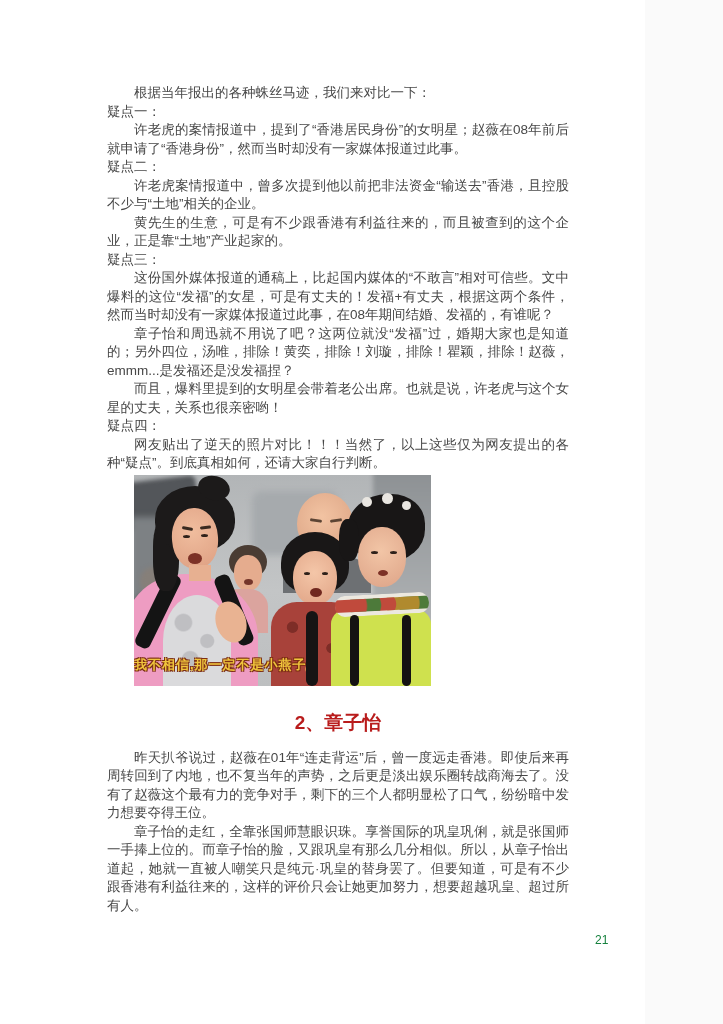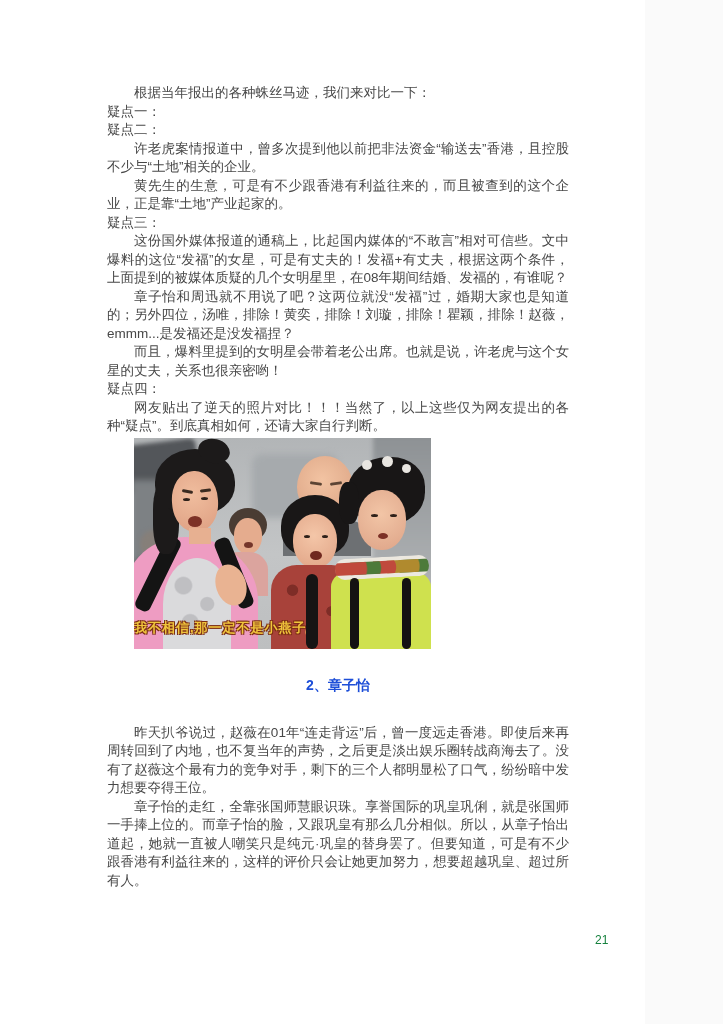--- a/index.html
+++ b/index.html
@@ -1,22 +1,22 @@
 <!DOCTYPE html>
 <html><head>
 <meta charset="utf-8">
 <style>
   html,body{margin:0;padding:0;background:#fafafa;}
   .page{position:relative;width:645px;height:1024px;background:#ffffff;
         font-family:"Liberation Sans","DejaVu Sans",sans-serif;color:#454545;overflow:hidden;}
   .content{position:absolute;left:107px;top:84px;width:462px;}
   .para{margin:0;font-size:13.5px;line-height:18.5px;text-align:justify;color:#474747;}
   .indent{text-indent:2em;}
-  .section-heading{margin:24px 0 26px 0;font-size:14px;line-height:25px;font-weight:bold;
-        text-align:center;color:#1d4ed8;}
+  .section-heading{margin:24px 0 14px 0;font-size:19px;line-height:25px;font-weight:bold;
+        text-align:center;color:#b91c1c;}
   .page-number{position:absolute;left:595px;top:933px;font-size:12px;color:#15803d;}
 
   
   .photo-wrap{position:relative;margin:2px 0 0 27px;width:297px;height:211px;overflow:hidden;
         background:linear-gradient(180deg,#b2b5b7 0%,#c3c5c6 55%,#bdbfc0 100%);}
   .photo-wrap *{position:absolute;}
   
   .bg-roof{left:-10px;top:4px;width:74px;height:48px;background:#53565a;border-radius:6px;
         transform:rotate(-7deg);filter:blur(2px);}
   .bg-wall-left{left:-4px;top:42px;width:42px;height:86px;background:#7d8184;filter:blur(3px);}
@@ -101,25 +101,26 @@
         text-shadow:1px 1px 0 #7d2f14,-1px -1px 0 #7d2f14,1px -1px 0 #7d2f14,-1px 1px 0 #7d2f14;}
 </style>
 </head>
 <body>
 
 <div class="page">
   <div class="content">
 
     <p class="para indent">根据当年报出的各种蛛丝马迹，我们来对比一下：</p>
     <p class="para">疑点一：</p>
+    <p class="para indent">许老虎的案情报道中，提到了“香港居民身份”的女明星；赵薇在08年前后就申请了“香港身份”，然而当时却没有一家媒体报道过此事。</p>
     <p class="para">疑点二：</p>
     <p class="para indent">许老虎案情报道中，曾多次提到他以前把非法资金“输送去”香港，且控股不少与“土地”相关的企业。</p>
     <p class="para indent">黄先生的生意，可是有不少跟香港有利益往来的，而且被查到的这个企业，正是靠“土地”产业起家的。</p>
     <p class="para">疑点三：</p>
-    <p class="para indent">这份国外媒体报道的通稿上，比起国内媒体的“不敢言”相对可信些。文中爆料的这位“发福”的女星，可是有丈夫的！发福+有丈夫，根据这两个条件，上面提到的被媒体质疑的几个女明星里，在08年期间结婚、发福的，有谁呢？</p>
+    <p class="para indent">这份国外媒体报道的通稿上，比起国内媒体的“不敢言”相对可信些。文中爆料的这位“发福”的女星，可是有丈夫的！发福+有丈夫，根据这两个条件，然而当时却没有一家媒体报道过此事，在08年期间结婚、发福的，有谁呢？</p>
     <p class="para indent">章子怡和周迅就不用说了吧？这两位就没“发福”过，婚期大家也是知道的；另外四位，汤唯，排除！黄奕，排除！刘璇，排除！瞿颖，排除！赵薇，emmm...是发福还是没发福捏？</p>
     <p class="para indent">而且，爆料里提到的女明星会带着老公出席。也就是说，许老虎与这个女星的丈夫，关系也很亲密哟！</p>
     <p class="para">疑点四：</p>
     <p class="para indent">网友贴出了逆天的照片对比！！！当然了，以上这些仅为网友提出的各种“疑点”。到底真相如何，还请大家自行判断。</p>
 
     <div class="photo-wrap">
       <div class="bg-roof"></div>
       <div class="bg-wall-left"></div>
       <div class="bg-arch"></div>
       <div class="bg-wall-right"></div>

